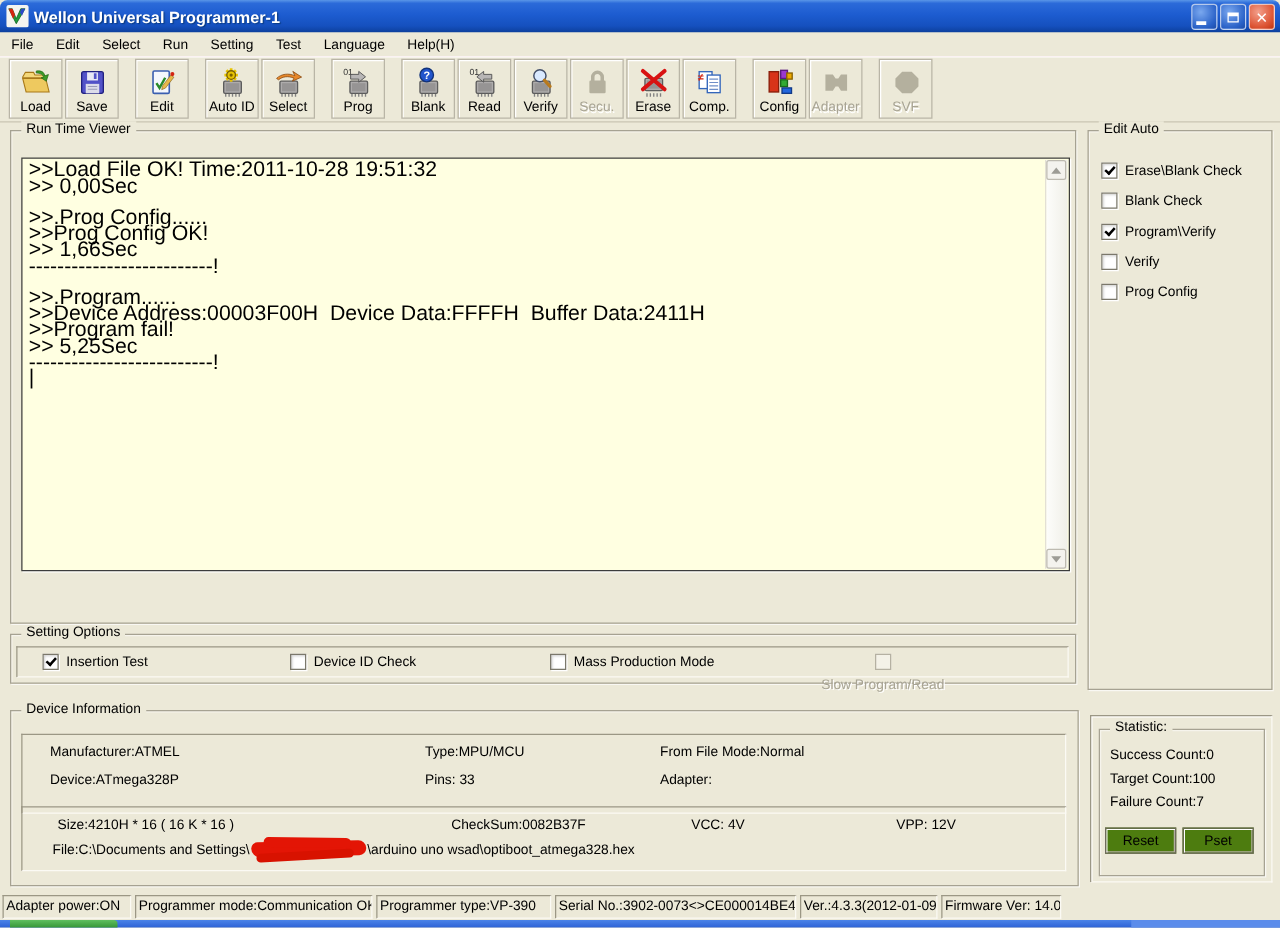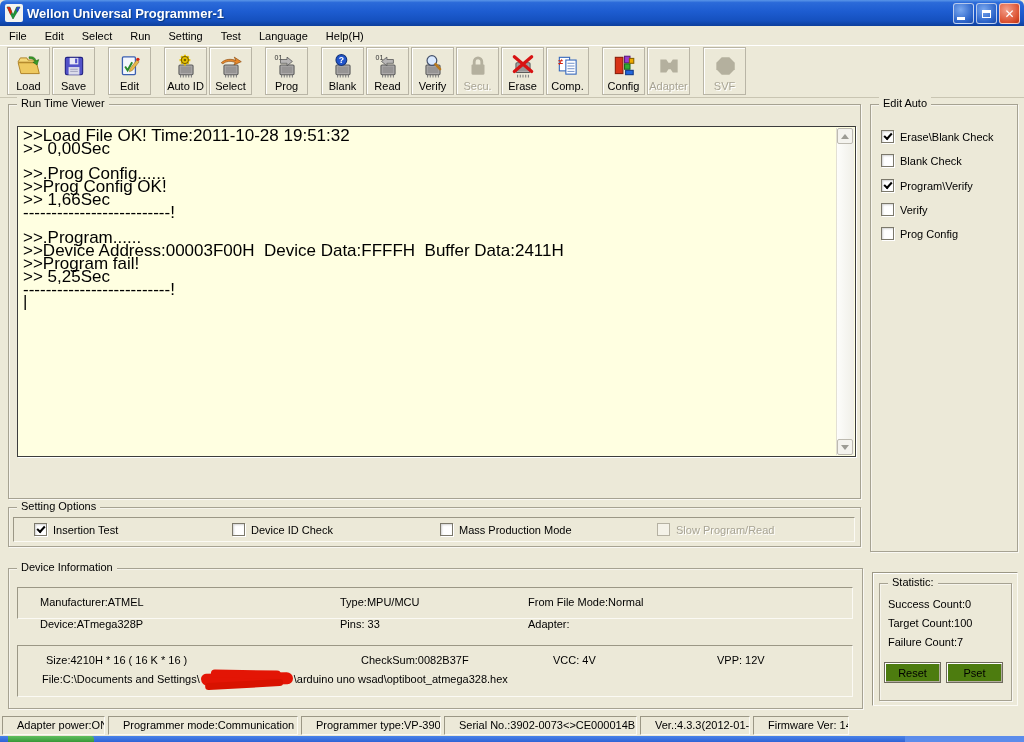--- a/index.html
+++ b/index.html
@@ -72,21 +72,21 @@
     box-shadow:inset 1px 1px 0 #fff, inset -1px -1px 0 #b2ae9e;box-sizing:border-box;
     font-size:11px;text-align:center;line-height:19px;}
   
   .scribble{display:inline-block;width:92px;height:12px;background:#e31505;
     border-radius:8px 10px 9px 11px;vertical-align:-2px;margin:0 1px;position:relative;transform:rotate(-1.2deg);}
   .scribble::before{content:"";position:absolute;left:10px;top:-3px;width:70px;height:8px;background:#e31505;border-radius:6px;transform:rotate(2deg);}
   .scribble::after{content:"";position:absolute;left:4px;bottom:-3px;width:78px;height:7px;background:#d81200;border-radius:6px;transform:rotate(-2deg);}
   
   .statusbar{position:absolute;left:0;top:714px;width:1024px;height:22px;background:#ece9d8;
     display:flex;align-items:center;padding-left:2px;box-sizing:border-box;}
-  .sb-cell{height:19px;line-height:17px;padding:0 14px;margin-right:3px;box-sizing:border-box;
+  .sb-cell{height:19px;line-height:17px;padding:0 2px;margin-right:3px;box-sizing:border-box;
     border:1px solid;border-color:#9b9785 #fbfaf4 #fbfaf4 #9b9785;white-space:nowrap;overflow:hidden;}
   .sb-cell:nth-child(1){width:103px;}
   .sb-cell:nth-child(2){width:190px;}
   .sb-cell:nth-child(3){width:140px;}
   .sb-cell:nth-child(4){width:193px;}
   .sb-cell:nth-child(5){width:110px;}
   .sb-cell:nth-child(6){width:96px;}
   
   .taskbar{position:absolute;left:0;top:736px;width:1024px;height:6px;
     background:linear-gradient(180deg,#4a83e8,#2e63d6);}
@@ -342,31 +342,31 @@
       <span class="lbl">Insertion Test</span>
     </div>
     <div class="cb" style="left:218px;top:5px;">
       <span class="box"></span>
       <span class="lbl">Device ID Check</span>
     </div>
     <div class="cb" style="left:426px;top:5px;">
       <span class="box"></span>
       <span class="lbl">Mass Production Mode</span>
     </div>
-    <div class="cb disabled" style="left:643px;top:5px;">
+    <div class="cb disabled" style="left:643px;top:5px;flex-direction:column;">
       <span class="box"></span>
       <span class="lbl">Slow Program/Read</span>
     </div>
   </div>
 </div>
 
 <div class="groupbox" style="left:8px;top:568px;width:853px;height:139px;">
   <span class="gb-label">Device Information</span>
 
-  <div class="sunken" style="left:8px;top:18px;width:836px;height:32px;padding-left:15px;">
+  <div class="sunken" style="left:8px;top:18px;width:836px;height:64px;padding-left:15px;">
     <span class="abs" style="left:22px;top:8px;">Manufacturer:ATMEL</span>
     <span class="abs" style="left:322px;top:8px;">Type:MPU/MCU</span>
     <span class="abs" style="left:510px;top:8px;">From File Mode:Normal</span>
     <span class="abs" style="left:22px;top:30px;">Device:ATmega328P</span>
     <span class="abs" style="left:322px;top:30px;">Pins: 33</span>
     <span class="abs" style="left:510px;top:30px;">Adapter:</span>
   </div>
 
   <div class="sunken" style="left:8px;top:76px;width:836px;height:52px;">
     <span class="abs" style="left:28px;top:8px;">Size:4210H * 16 ( 16 K * 16 )</span>

